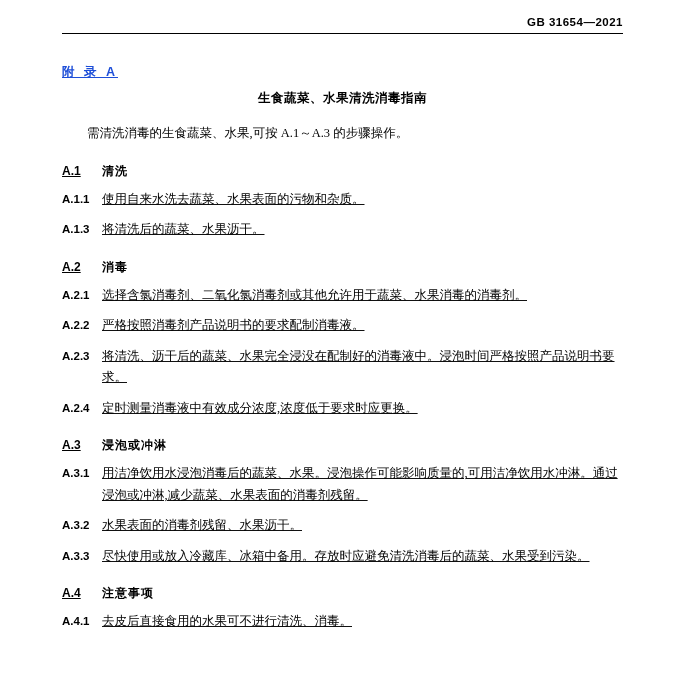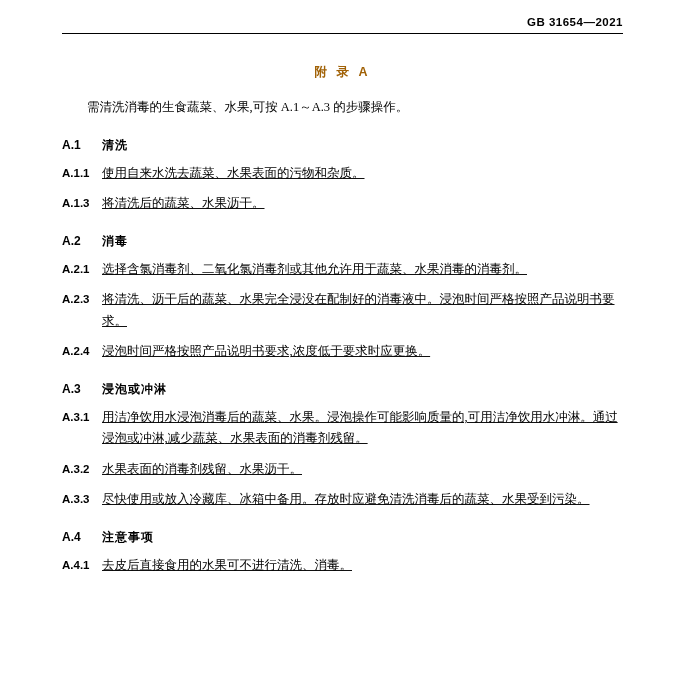--- a/index.html
+++ b/index.html
@@ -30,26 +30,26 @@
     letter-spacing: 0.5px;
     color: #000;
   }
   .header-rule {
     margin-top: 5px;
     border-bottom: 1px solid #000;
     width: 100%;
   }
   .annex-title {
     margin-top: 30px;
-    text-align: center;
     font-family: "Liberation Sans", "DejaVu Sans", sans-serif;
     font-size: 12.5px;
     font-weight: bold;
     letter-spacing: 3px;
-    color: #a16207;
+    color: #1d4ed8;
+    text-decoration: underline;
   }
   .annex-subtitle {
     margin-top: 9px;
     text-align: center;
     font-family: "Liberation Sans", "DejaVu Sans", sans-serif;
     font-size: 12.5px;
     font-weight: bold;
     letter-spacing: 0.5px;
     color: #000;
   }
@@ -66,20 +66,21 @@
   .sec-head {
     font-family: "Liberation Sans", "DejaVu Sans", sans-serif;
     font-size: 12px;
     font-weight: bold;
     color: #000;
     margin-bottom: 2px;
   }
   .sec-head .num {
     display: inline-block;
     min-width: 40px;
+    text-decoration: underline;
   }
   .sec-head .txt {
     letter-spacing: 1px;
     text-align: right;
   }
   .para {
     font-size: 12.5px;
     line-height: 1.72;
     color: #000;
     margin-top: 9px;
@@ -106,20 +107,21 @@
 <body>
 
 <div class="page">
 
   <div class="header">
     <span>GB 31654—2021</span>
   </div>
   <div class="header-rule"></div>
 
   <div class="annex-title">附  录  A</div>
+  <div class="annex-subtitle">生食蔬菜、水果清洗消毒指南</div>
 
   <div class="intro">需清洗消毒的生食蔬菜、水果,可按 A.1～A.3 的步骤操作。</div>
 
   <div class="section">
     <div class="sec-head">
       <span class="num">A.1</span><span class="txt">清洗</span>
     </div>
     <div class="section-body">
       <div class="para">
         <span class="pnum">A.1.1</span><span class="ptext">使用自来水洗去蔬菜、水果表面的污物和杂质。</span>
@@ -132,24 +134,27 @@
 
   <div class="section">
     <div class="sec-head">
       <span class="num">A.2</span><span class="txt">消毒</span>
     </div>
     <div class="section-body">
       <div class="para">
         <span class="pnum">A.2.1</span><span class="ptext">选择含氯消毒剂、二氧化氯消毒剂或其他允许用于蔬菜、水果消毒的消毒剂。</span>
       </div>
       <div class="para">
+        <span class="pnum">A.2.2</span><span class="ptext">严格按照消毒剂产品说明书的要求配制消毒液。</span>
+      </div>
+      <div class="para">
         <span class="pnum">A.2.3</span><span class="ptext">将清洗、沥干后的蔬菜、水果完全浸没在配制好的消毒液中。浸泡时间严格按照产品说明书要求。</span>
       </div>
       <div class="para">
-        <span class="pnum">A.2.4</span><span class="ptext">浸泡时间严格按照产品说明书要求,浓度低于要求时应更换。</span>
+        <span class="pnum">A.2.4</span><span class="ptext">定时测量消毒液中有效成分浓度,浓度低于要求时应更换。</span>
       </div>
     </div>
   </div>
 
   <div class="section">
     <div class="sec-head">
       <span class="num">A.3</span><span class="txt">浸泡或冲淋</span>
     </div>
     <div class="section-body">
       <div class="para">

